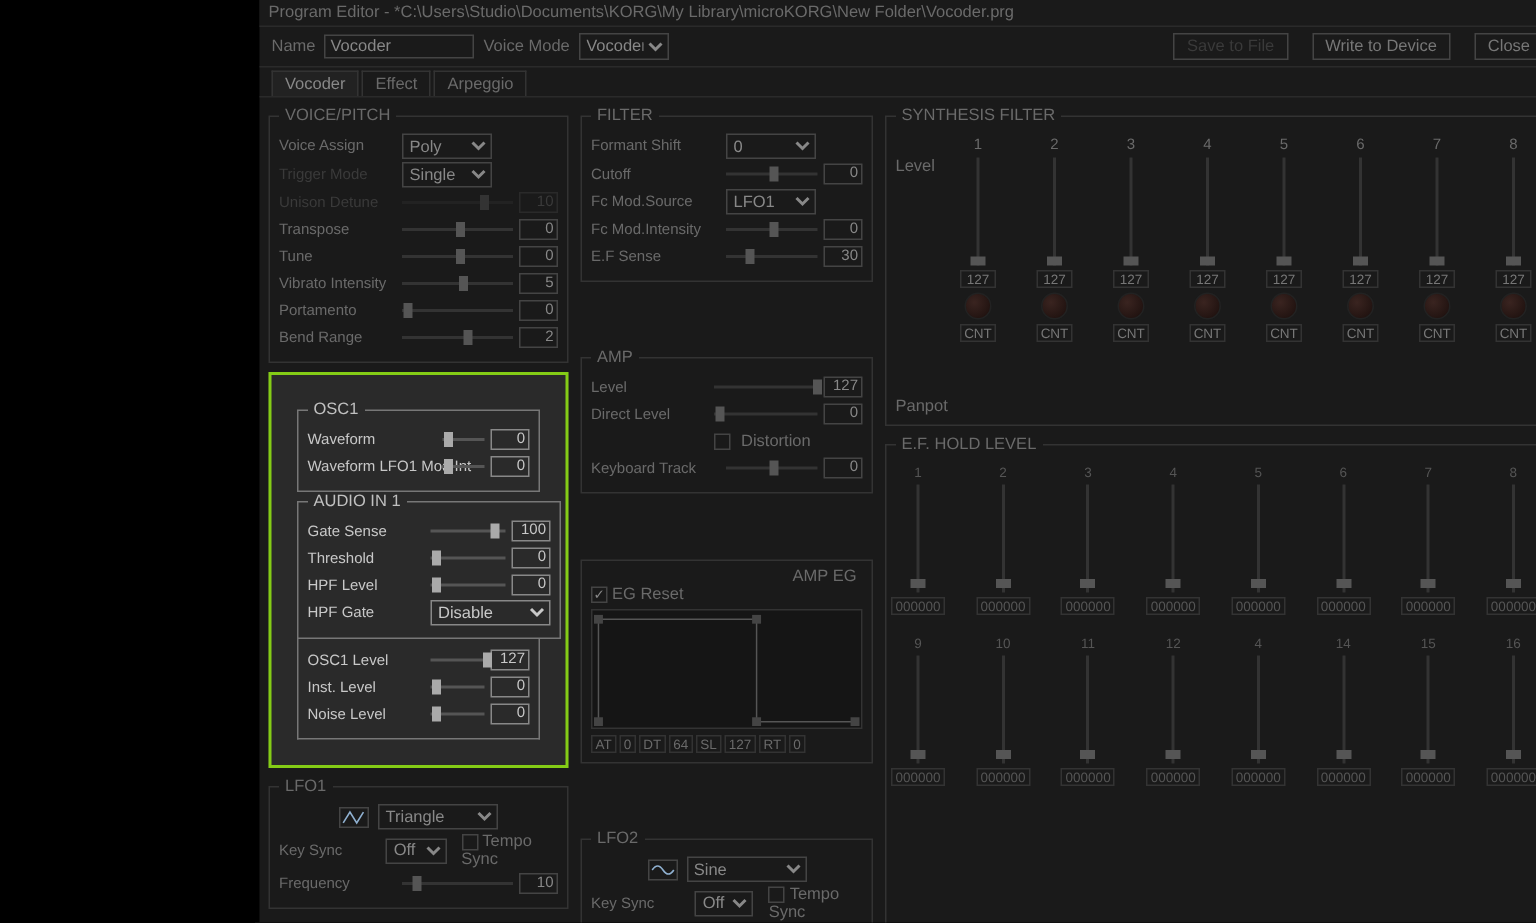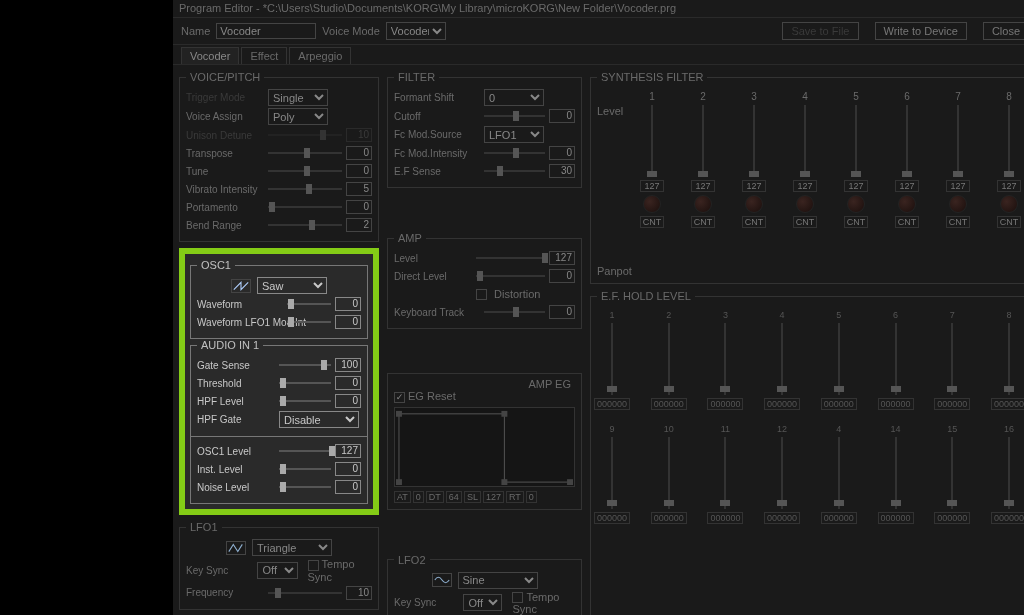--- a/index.html
+++ b/index.html
@@ -104,22 +104,22 @@
   legend { padding: 0 4px; color: #6a6a6a; font-size: 11px; }
 
   
   .hl fieldset, fieldset.hl {
     border: 1px solid #777;
     background: #2a2a2a;
     color: #c0c0c0;
   }
   .hl legend, fieldset.hl legend { color: #c0c0c0; }
   .hl-outline {
-    border: 6px solid #84cc16;
-    padding: 5px;
+    border: 2px solid #84cc16;
+    padding: 17px;
     background: #2a2a2a;
   }
   .hl .row label, .hl .valbox, .hl select, .hl .row { color: #c8c8c8; }
   .hl .valbox { border-color: #888; background: #2a2a2a; }
   .hl select { border-color: #888; background: #2a2a2a; color: #c8c8c8; }
 
   .row {
     display: flex;
     align-items: center;
     gap: 4px;
@@ -253,28 +253,28 @@
     <div class="tab">Effect</div>
     <div class="tab">Arpeggio</div>
   </div>
 
   <div class="body">
 
     <div class="col col1">
       <fieldset>
         <legend>VOICE/PITCH</legend>
         <div id="voice-pitch-rows">
+            <div class="row  ">
+    <label>Voice Assign</label>
+    <select style="width:60px"><option>Poly</option></select>
+  </div>
             <div class="row dim ">
     <label>Trigger Mode</label>
     <select style="width:60px"><option>Single</option></select>
   </div>
-            <div class="row  ">
-    <label>Voice Assign</label>
-    <select style="width:60px"><option>Poly</option></select>
-  </div>
             <div class="row dim ">
     <label>Unison Detune</label>
     <span class="slider">
                 <span class="thumb" style="left:70%"></span>
               </span>
          <span class="valbox">10</span>
   </div>
             <div class="row  ">
     <label>Transpose</label>
     <span class="slider">
@@ -309,28 +309,20 @@
                 <span class="thumb" style="left:55%"></span>
               </span>
          <span class="valbox">2</span>
   </div>
           </div>
       </fieldset>
 
       <div class="hl-outline">
         <fieldset class="hl">
           <legend>OSC1</legend>
-          <div class="row" style="justify-content:center">
-            <span class="waveicon">
-              <svg viewBox="0 0 20 12">
-                  <path d="M2 10 L10 2 L10 10 L18 2" stroke="#b0d0ff" stroke-width="1.2" fill="none"></path>
-                </svg>
-            </span>
-            <select style="width:70px"><option>Saw</option></select>
-          </div>
           <div id="osc1-rows">
               <div class="row  wide">
     <label>Waveform</label>
     <span class="slider">
                   <span class="thumb" style="left:2%"></span>
                 </span>
          <span class="valbox">0</span>
   </div>
               <div class="row  wide">
     <label>Waveform LFO1 Mod.Int</label>

